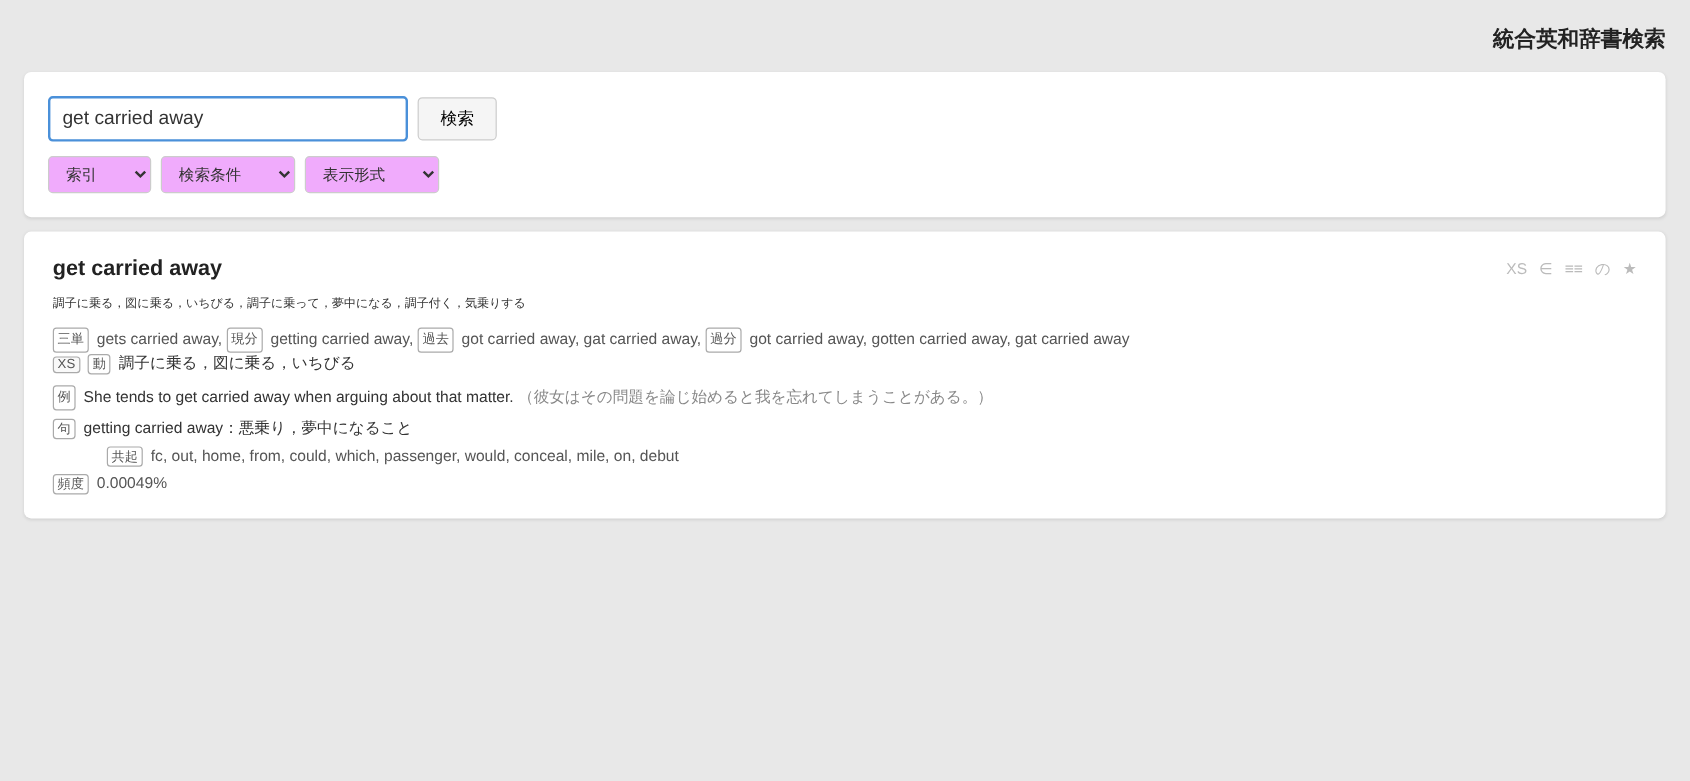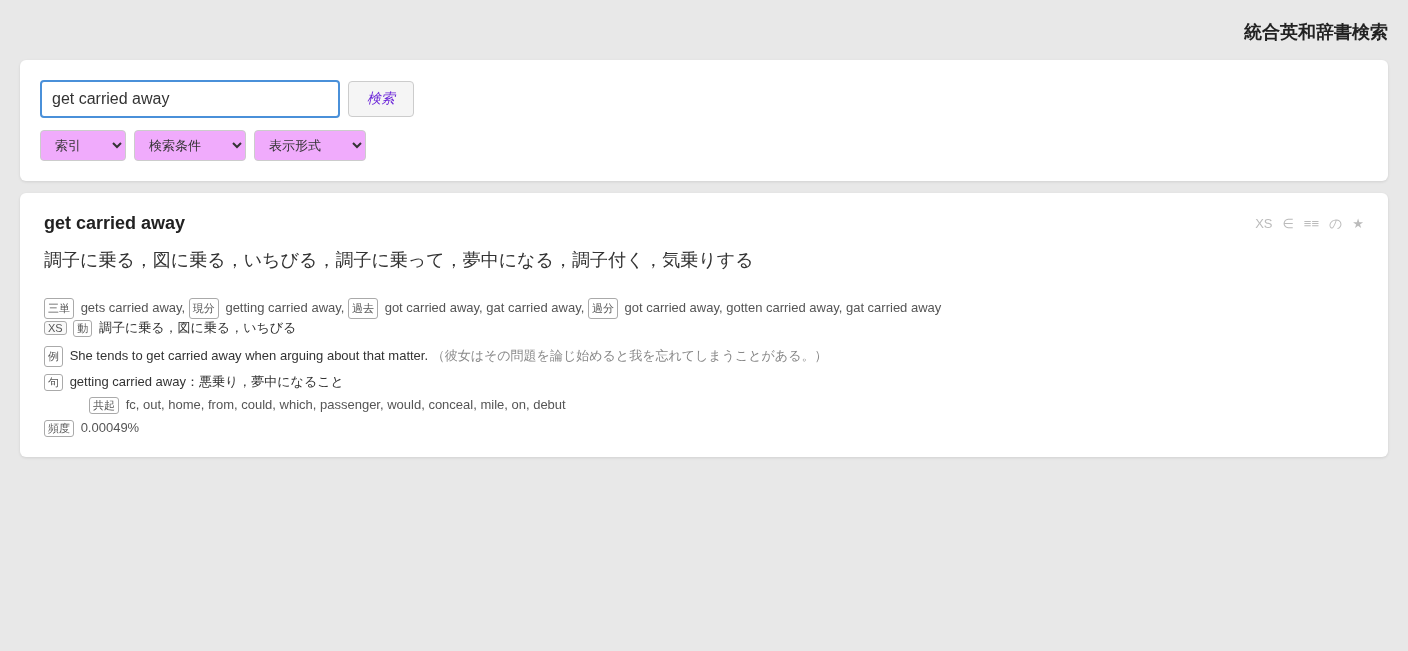--- a/index.html
+++ b/index.html
@@ -39,22 +39,21 @@
       outline: none;
       color: #333;
     }
     .search-button {
       padding: 8px 18px;
       font-size: 14px;
       background: #f5f5f5;
       border: 1px solid #ccc;
       border-radius: 4px;
       cursor: pointer;
-      color: #6d28d9;
-      font-style: italic;
+      color: #000000;
     }
     .filter-row {
       display: flex;
       gap: 8px;
     }
     .filter-select {
       padding: 6px 28px 6px 10px;
       font-size: 13px;
       border: 1px solid #ccc;
       border-radius: 4px;
@@ -84,23 +83,23 @@
       display: flex;
       align-items: center;
       gap: 10px;
       color: #bbb;
       font-size: 13px;
     }
     .result-actions span {
       cursor: pointer;
     }
     .meaning-main {
-      font-size: 18px;
-      color: #333;
-      margin-bottom: 22px;
+      font-size: 10px;
+      color: #333;
+      margin-bottom: 10px;
       line-height: 1.6;
     }
     .conjugation-row {
       font-size: 13px;
       color: #555;
       margin-bottom: 0;
       line-height: 1.7;
     }
     .badge {
       display: inline-block;

